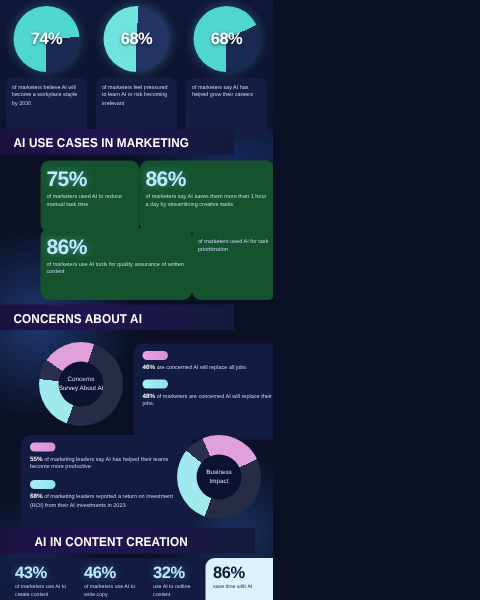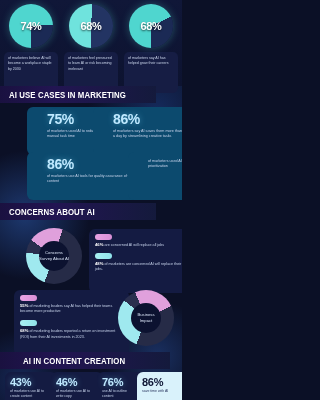--- a/index.html
+++ b/index.html
@@ -41,21 +41,21 @@
   .sec{position:absolute;left:0;width:156px;height:17px;
     background:linear-gradient(90deg,#1a1140 0%,#221552 35%,#141a3c 100%);
     display:flex;align-items:center;}
   .sec h2{margin:0 0 0 9px;font-size:8.5px;font-weight:700;letter-spacing:.1px;color:#ffffff;
     font-family:"Liberation Sans", sans-serif;transform:scaleX(.92);transform-origin:left center;}
   .sec-1{top:86px;}
   .sec-2{top:203px;text-align:right;}
   .sec-3{top:352px;padding-left:14px;}
 
   
-  .uc{position:absolute;background:#0c4a6e;border-radius:6px;padding:5px 20px;}
+  .uc{position:absolute;background:#14532d;border-radius:6px;padding:5px 4px;}
   .uc .big{font-size:14px;font-weight:700;color:#bfe9ff;letter-spacing:-.4px;line-height:15px;
     text-shadow:0 0 6px rgba(120,220,255,.45);}
   .uc p{margin:2px 0 0 0;font-size:3.7px;line-height:5.4px;color:#c6d2ea;}
   .uc-1{left:27px;top:107px;width:58px;height:38px;}
   .uc-2{left:93px;top:107px;width:82px;height:38px;}
   .uc-3{left:27px;top:152px;width:93px;height:38px;}
   .uc-4{left:128px;top:152px;width:48px;height:38px;}
 
   
   .donut-wrap{position:absolute;width:56px;height:56px;}
@@ -201,20 +201,20 @@
 
   <div class="cc cc-1">
     <div class="big">43%</div>
     <p>of marketers use AI to create content</p>
   </div>
   <div class="cc cc-2">
     <div class="big">46%</div>
     <p>of marketers use AI to write copy</p>
   </div>
   <div class="cc cc-3">
-    <div class="big">76%</div>
+    <div class="big">32%</div>
     <p>use AI to outline content</p>
   </div>
   <div class="cc cc-4">
     <div class="big">86%</div>
     <p>save time with AI</p>
   </div>
 </div>
 
 </body></html>

